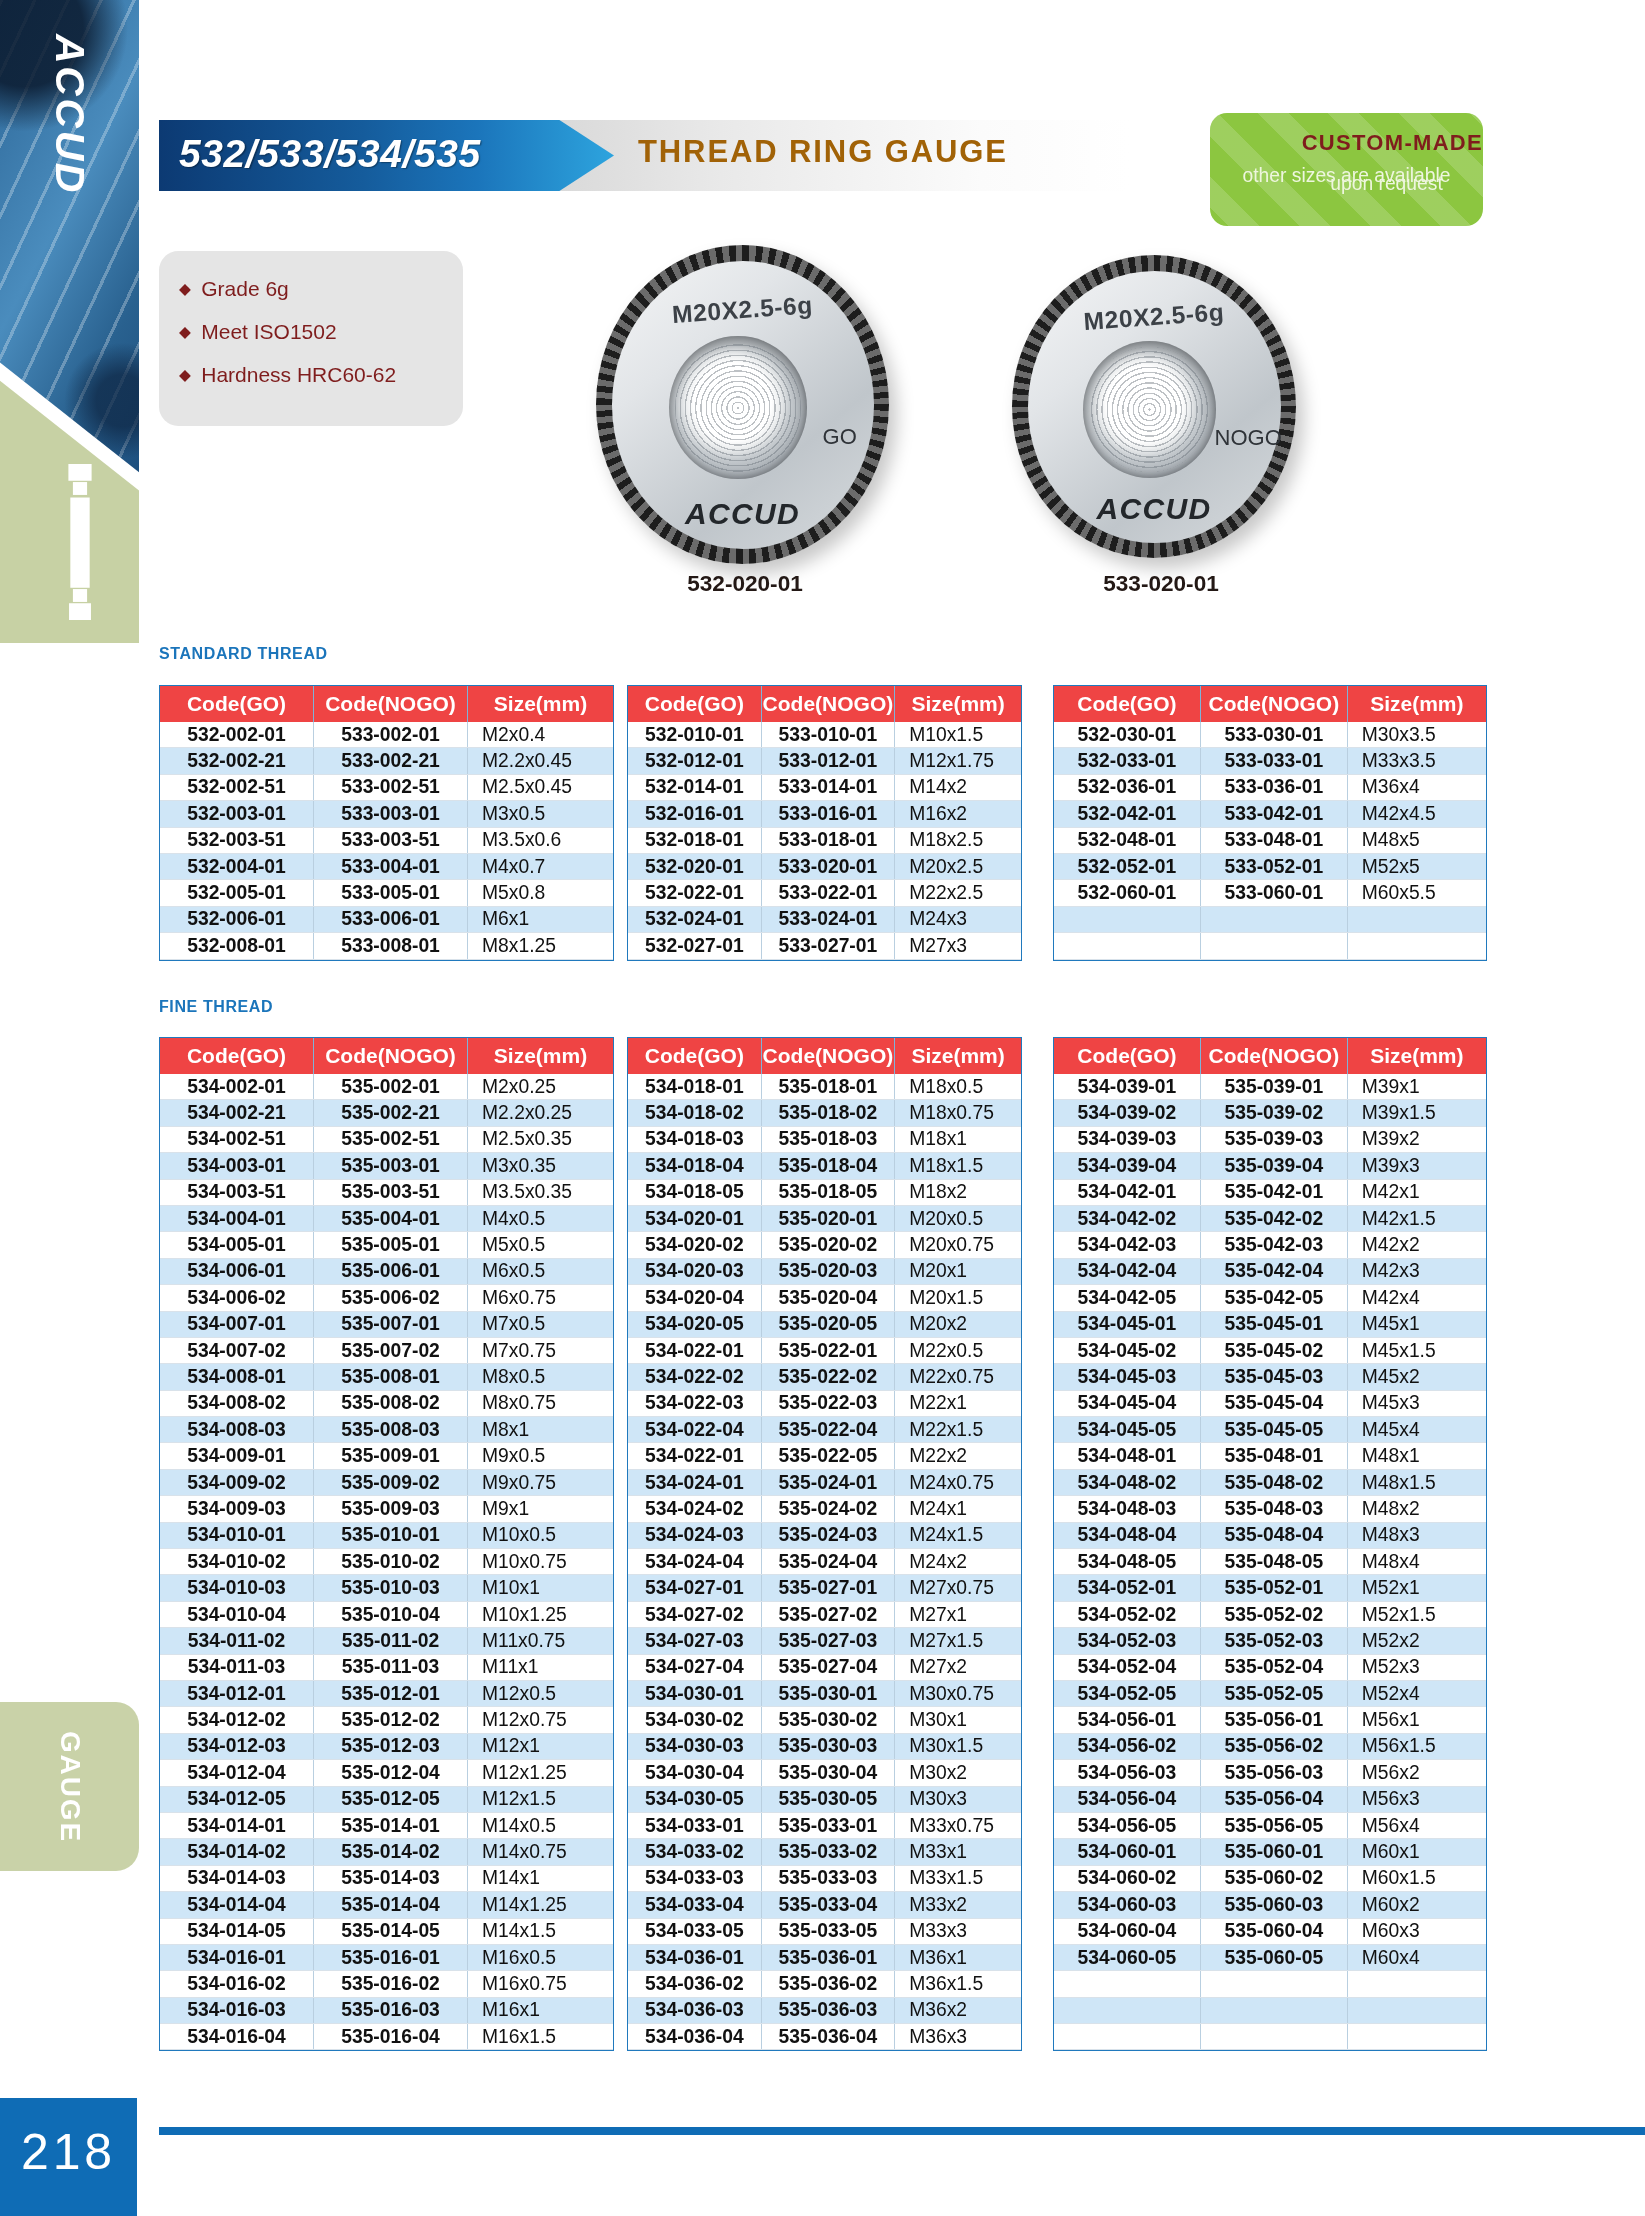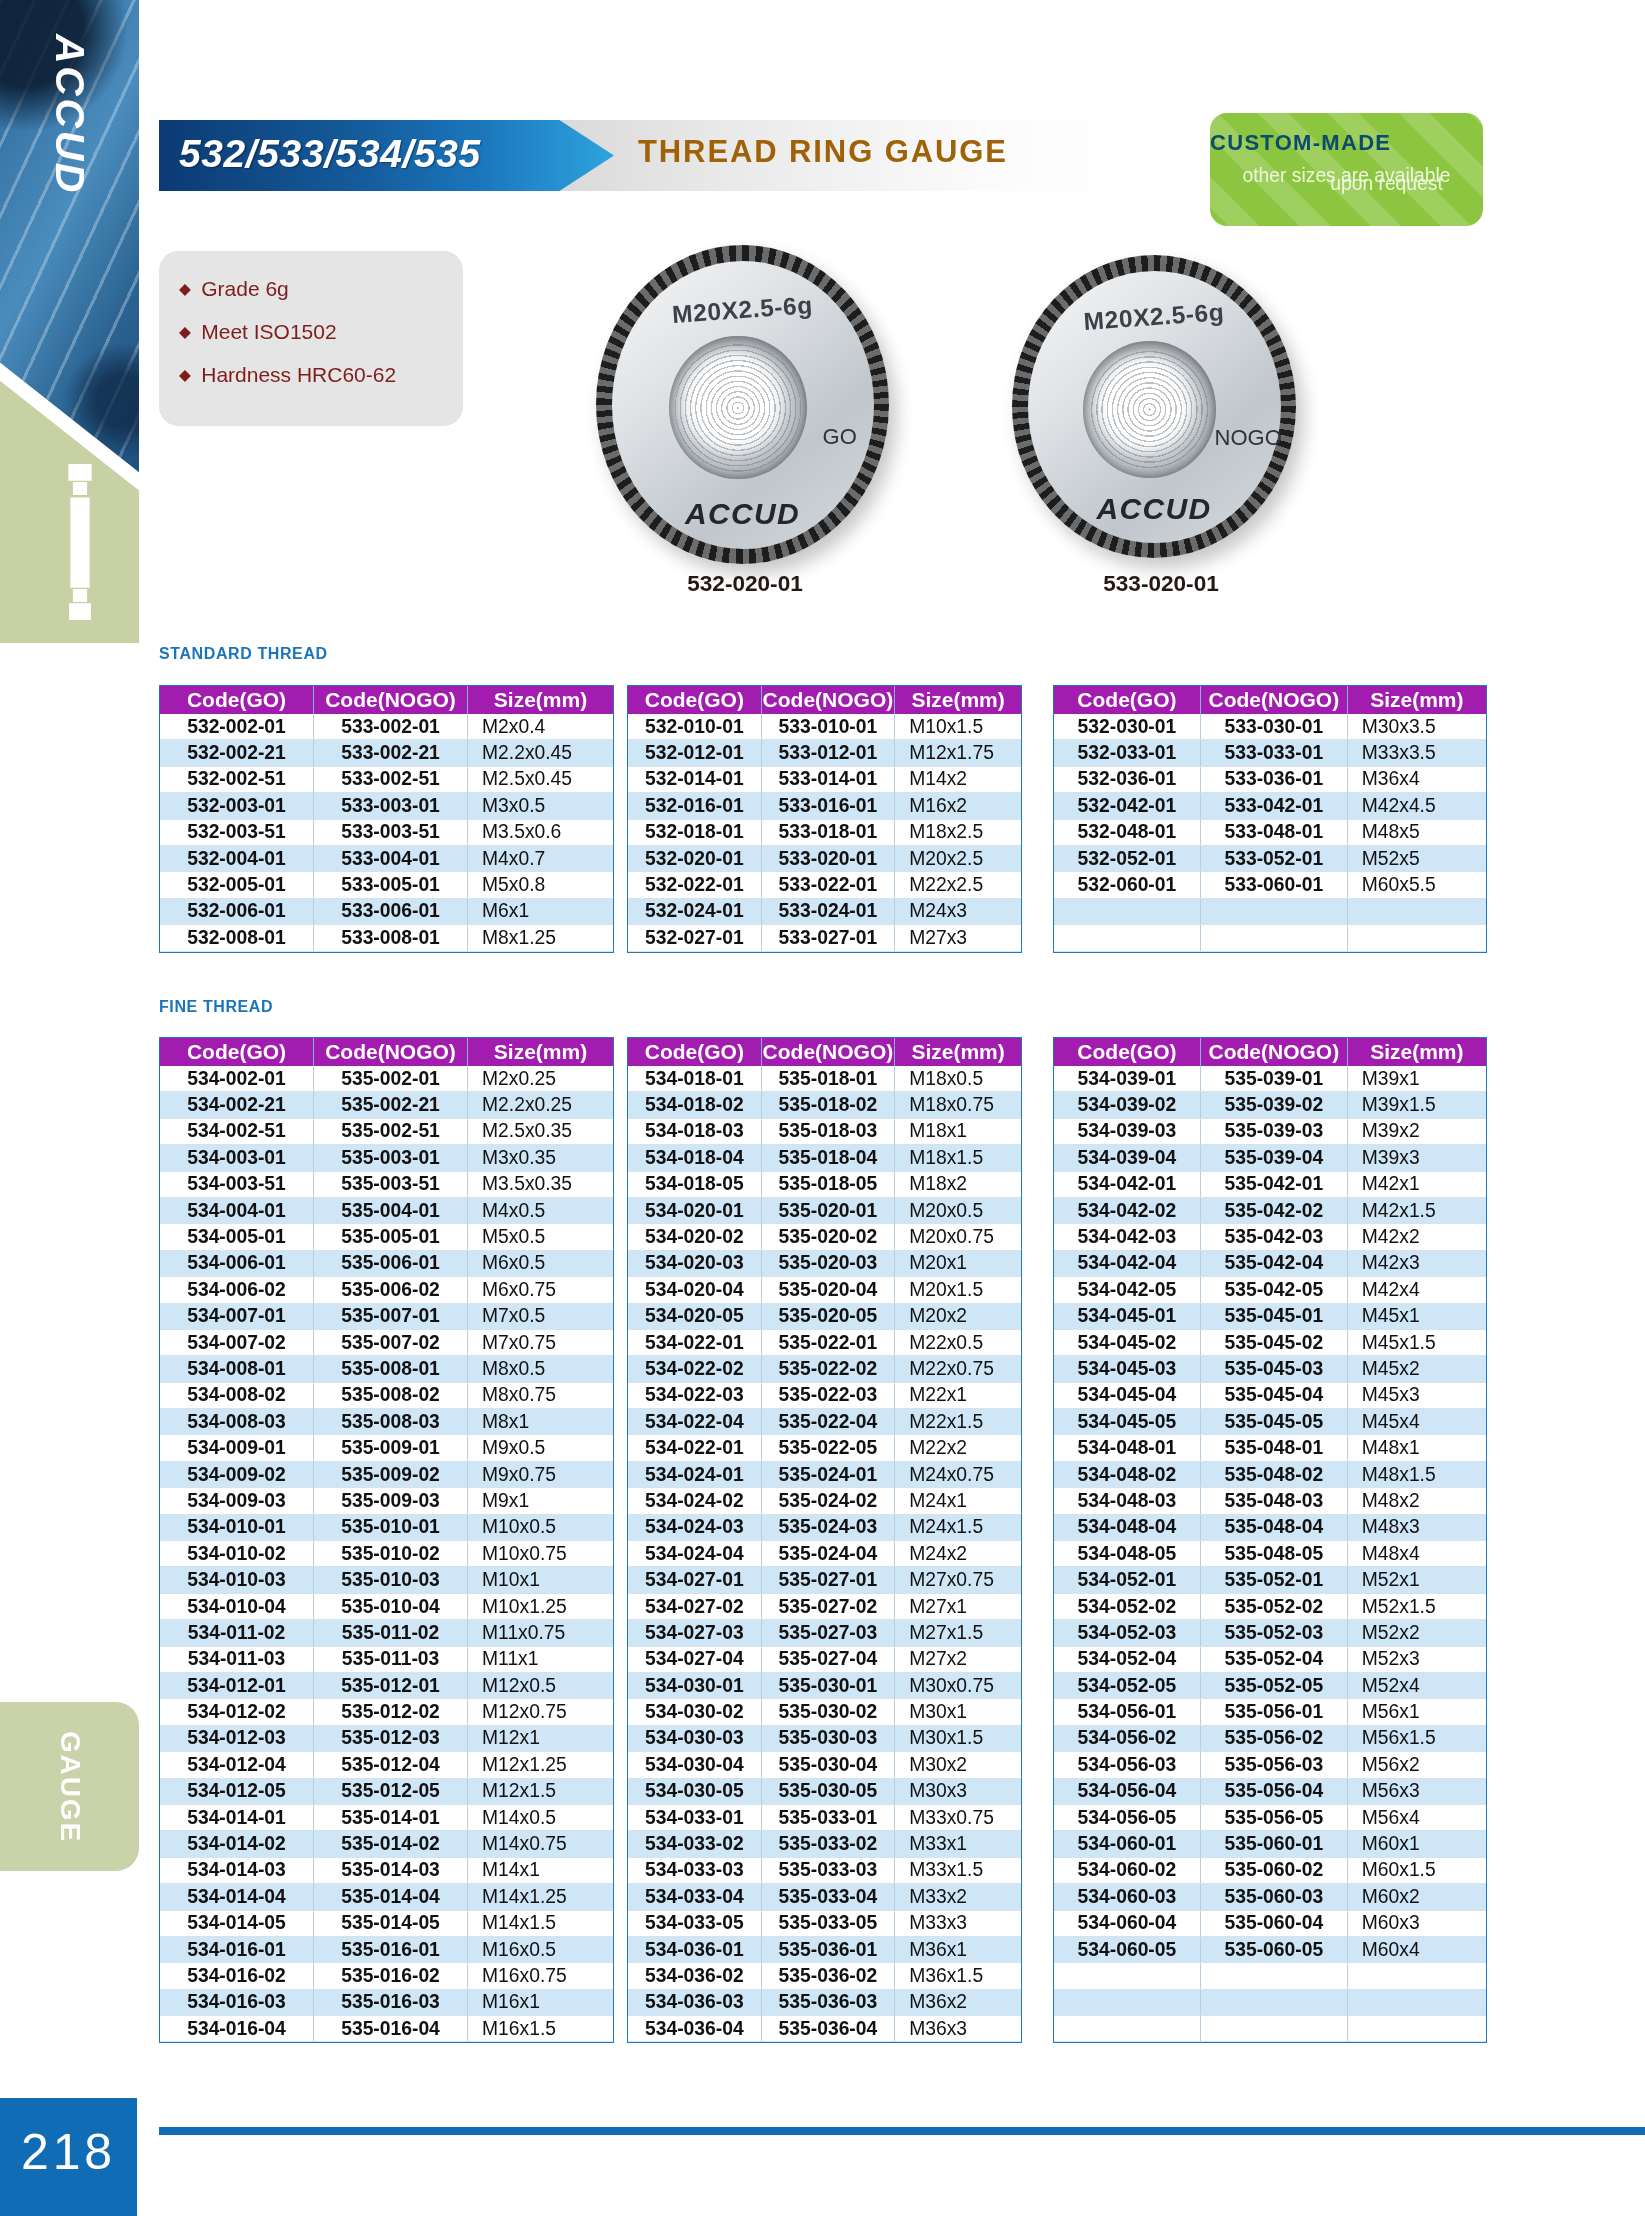--- a/index.html
+++ b/index.html
@@ -65,22 +65,22 @@
     color:#a16207; font-size:31px; font-weight:bold; letter-spacing:1.9px;
   }
   .custom-box {
     position:absolute; left:1210px; top:113px; width:273px; height:113px;
     background:#8cc640; border-radius:17px; overflow:hidden;
   }
   .custom-box::before {
     content:""; position:absolute; inset:-26px;
     background:repeating-linear-gradient(45deg, rgba(255,255,255,.16) 0 22px, rgba(255,255,255,0) 22px 50px);
   }
-  .custom-title { position:absolute; left:0; top:17px; width:100%; text-align:left;
-    color:#0c4a6e; font-size:22px; font-weight:bold; letter-spacing:1.3px; }
+  .custom-title { position:absolute; left:0; top:17px; width:100%; text-align:right;
+    color:#7f1d1d; font-size:22px; font-weight:bold; letter-spacing:1.3px; }
   .custom-line { position:absolute; left:0; width:100%; text-align:center;
     color:#eef6de; font-size:19.3px; }
   .custom-line.l1 { top:52px; }
   .custom-line.l2 { top:60px;margin-left:40px; }
 
   
   .features {
     position:absolute; left:159px; top:251px; width:304px; height:175px;
     background:#e5e5e5; border-radius:19.3px;
   }
@@ -114,21 +114,21 @@
   .ring .type { position:absolute; top:56%; font-size:22px; color:#2f3338; }
   .ring .brand {
     position:absolute; bottom:10.5%; left:0; width:100%; text-align:center;
     font-size:30px; font-weight:bold; font-style:italic; color:#23272b; letter-spacing:1.3px;
   }
   .ring-label { position:absolute; width:206px; text-align:center; font-size:22.6px; font-weight:bold; color:#231815; }
 
   
   .sec-heading { position:absolute; color:#1b75bb; font-size:16px; font-weight:bold; letter-spacing:0.6px; }
   .gtable { position:absolute; border:1.9px solid #2079bd; background:#ffffff; }
-  .ghead { display:flex; height:28px; background:#a21caf; }
+  .ghead { display:flex; height:36px; background:#ef4444; }
   .ghead .hcell {
     color:#ffffff; font-size:21px; font-weight:bold; display:flex; align-items:center; justify-content:center;
     border-right:1.3px solid #7fb3d9; box-sizing:border-box;
   }
   .ghead .hcell:last-child { border-right:none; }
   .grow { display:flex; height:26.4px; border-bottom:0.6px solid #d9e2ea; box-sizing:border-box; }
   .grow.alt { background:#cfe6f7; }
   .gcell {
     display:flex; align-items:center; box-sizing:border-box;
     border-right:0.6px solid #b9cfe0; overflow:hidden;

